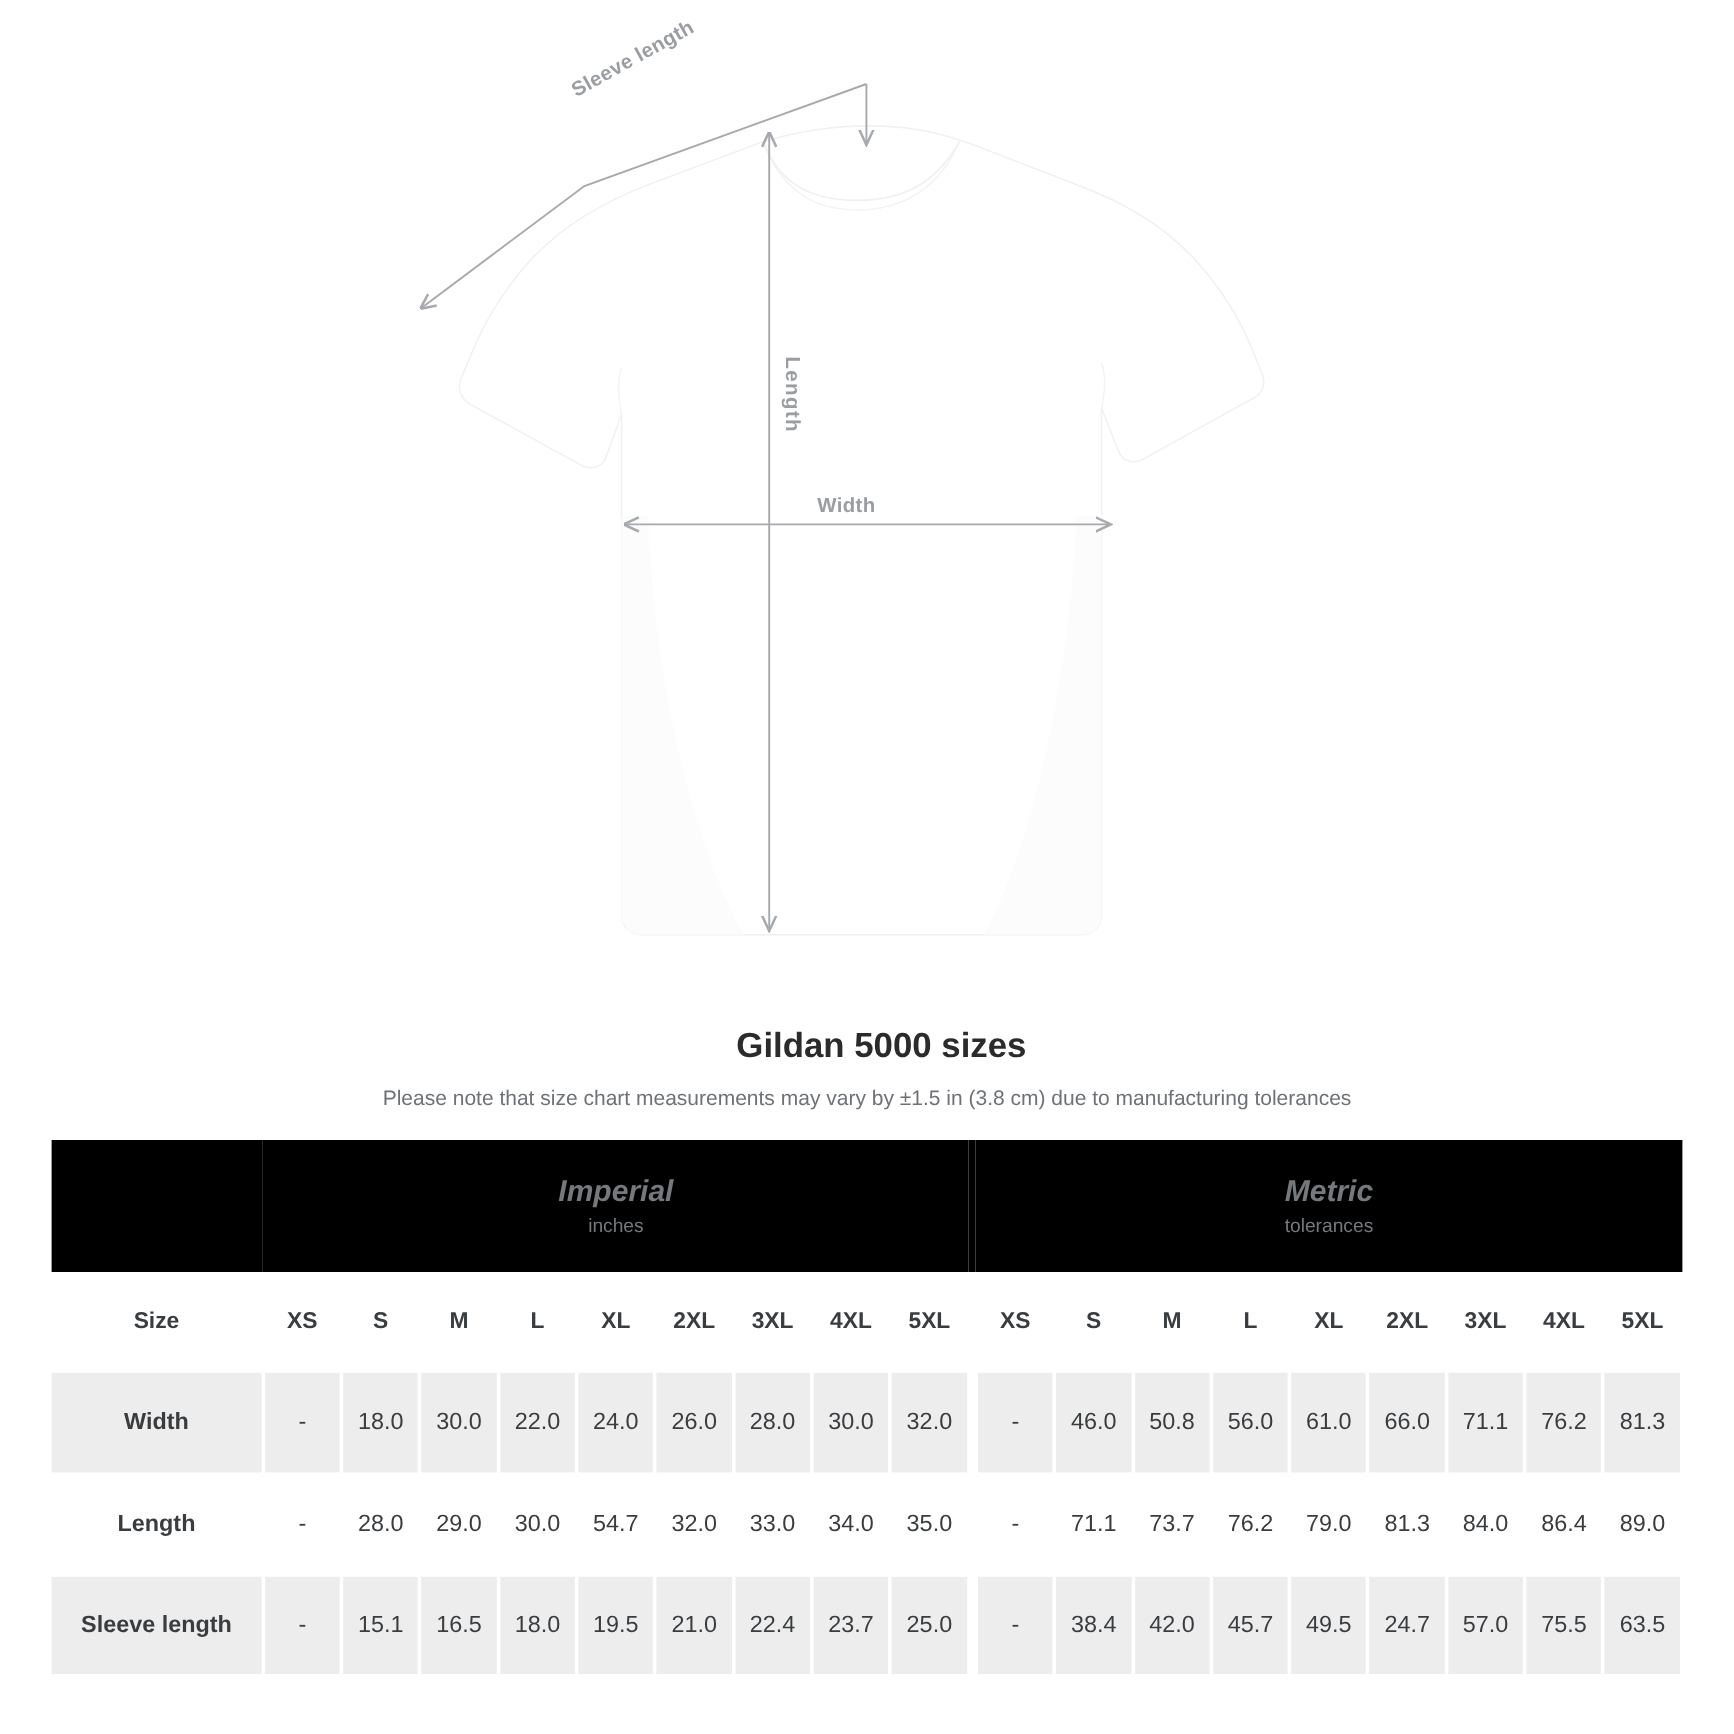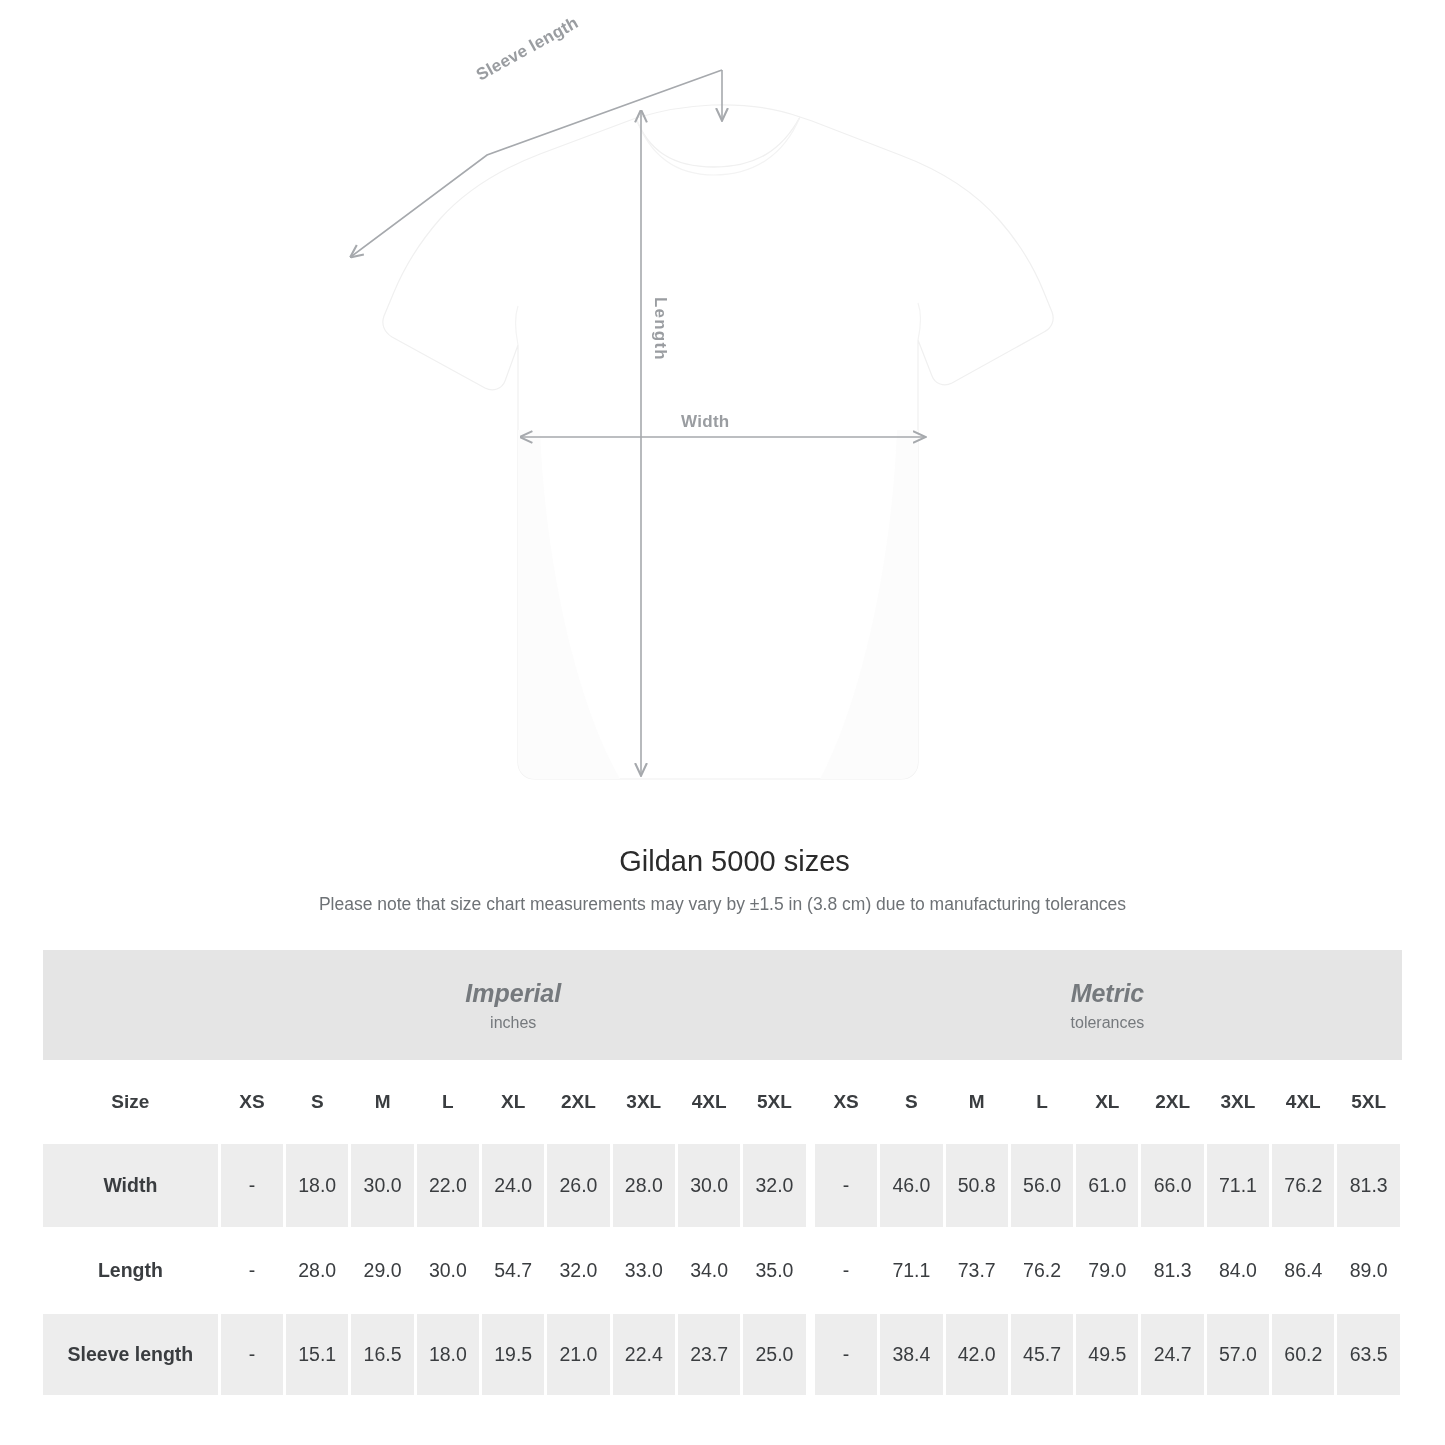--- a/index.html
+++ b/index.html
@@ -58,23 +58,23 @@
   
   .title-block {
     position: absolute;
     left: 0;
     top: 845px;
     width: 1445px;
     text-align: center;
   }
   .chart-title {
     font-size: 29px;
-    font-weight: normal;
+    font-weight: bold;
     color: #2b2b2b;
-    margin: 0;
+    margin: 11px;
     padding-left: 24px;
   }
   .chart-note {
     margin-top: 16px;
     font-size: 17.5px;
     color: #6e7276;
   }
 
   
   .table-wrap {
@@ -88,21 +88,21 @@
     width: 100%;
     table-layout: fixed;
   }
   table.size-table td, table.size-table th {
     border: none;
     padding: 0;
   }
 
   .unit-header-cell {
     height: 110px;
-    background: #e5e5e5;
+    background: #000000;
     text-align: center;
     vertical-align: middle;
   }
   .unit-name {
     font-size: 25px;
     font-style: italic;
     font-weight: bold;
     color: #75797d;
     line-height: 1.25;
   }
@@ -344,20 +344,20 @@
         <td>23.7</td>
         <td>25.0</td>
         <td class="sep"></td>
         <td>-</td>
         <td>38.4</td>
         <td>42.0</td>
         <td>45.7</td>
         <td>49.5</td>
         <td>24.7</td>
         <td>57.0</td>
-        <td>60.2</td>
+        <td>75.5</td>
         <td>63.5</td>
       </tr>
     </tbody>
       </table>
   </div>
 
 </div>
 
 </body></html>

